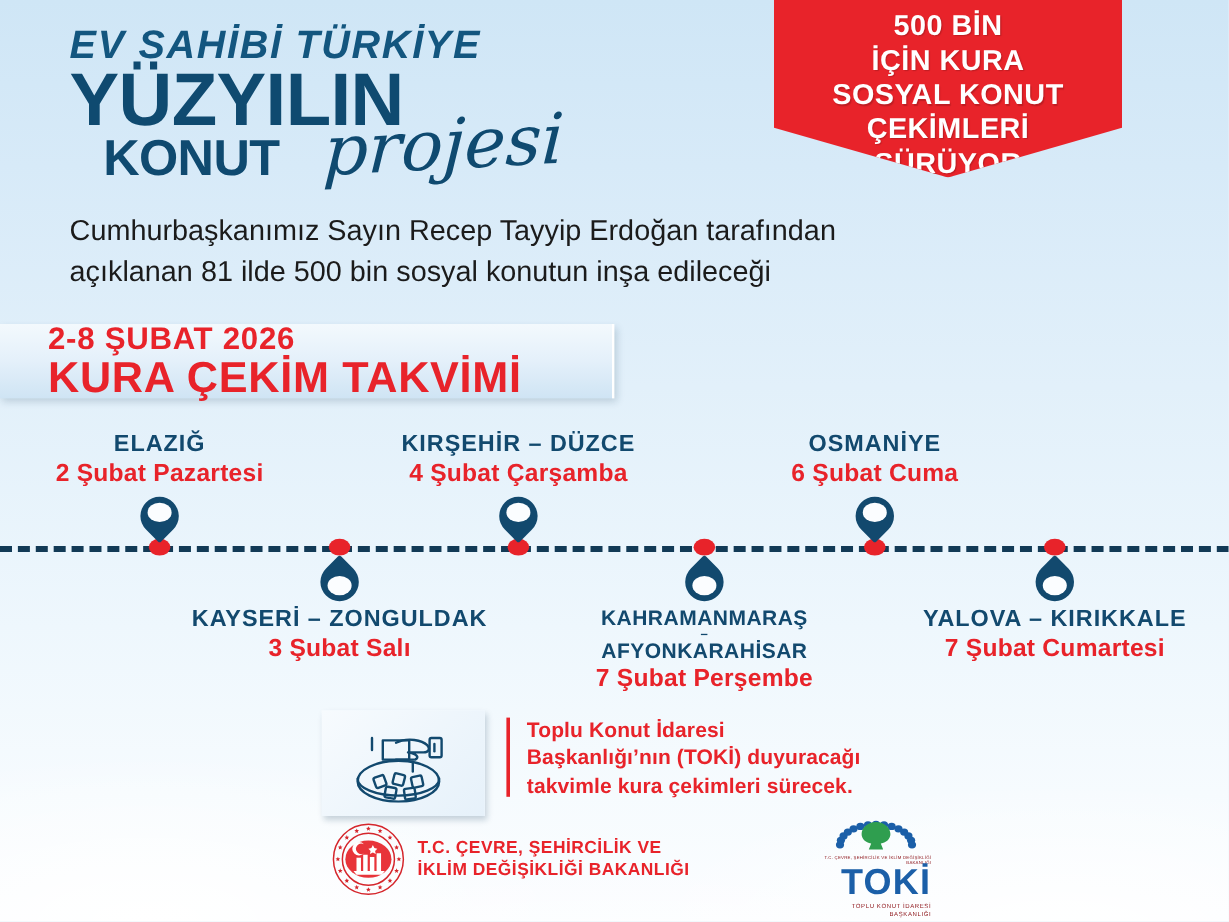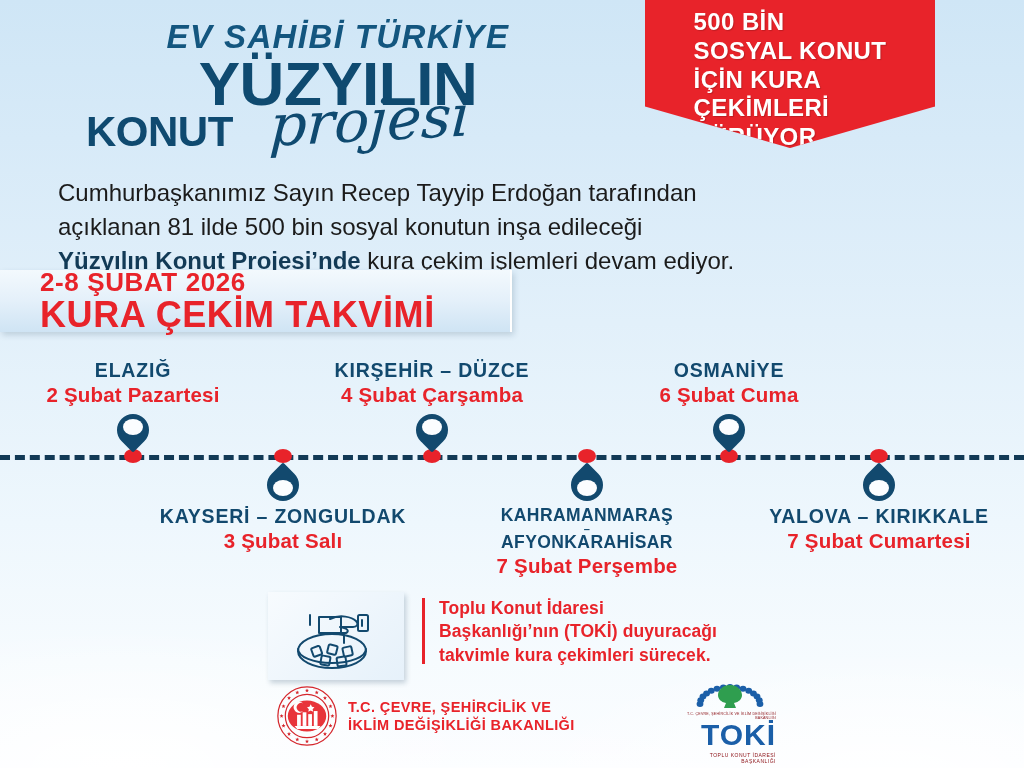--- a/index.html
+++ b/index.html
@@ -29,21 +29,21 @@
   .header-wrap {
     position: absolute;
     left: 0; top: 0;
     width: 1024px; height: 165px;
   }
 
   .title-block {
     position: absolute;
     left: 58px; top: 20px;
     width: 560px;
-    text-align: center;
+    text-align: left;
     color: #124b73;
   }
   .title-line1 {
     font-size: 33px;
     font-weight: bold;
     font-style: italic;
     letter-spacing: 1.4px;
     line-height: 1;
     color: #13567f;
     white-space: nowrap;
@@ -89,21 +89,21 @@
     width: 290px; height: 148px;
     background: #e8232a;
     clip-path: polygon(0 0, 100% 0, 100% 72%, 50% 100%, 0 72%);
     box-shadow: 3px 3px 5px rgba(0,0,0,0.18);
     display: flex;
     align-items: flex-start;
     justify-content: center;
   }
   .ribbon-inner {
     margin-top: 8px;
-    text-align: left;
+    text-align: center;
     color: #ffffff;
     font-weight: bold;
     font-size: 24px;
     line-height: 1.2;
     letter-spacing: 0.4px;
     text-shadow: 1px 1px 1px rgba(0,0,0,0.18);
   }
 
   
   .intro {
@@ -314,32 +314,31 @@
       <div class="title-line2">YÜZYILIN</div>
       <div class="title-line3">
         <span class="title-konut">KONUT</span>
         <span class="title-projesi">projesi</span>
       </div>
     </div>
 
     <div class="ribbon">
       <div class="ribbon-inner">
         <div>500 BİN</div>
+        <div>İÇİN KURA</div>
         <div>SOSYAL KONUT</div>
-        <div>İÇİN KURA</div>
         <div>ÇEKİMLERİ</div>
         <div>SÜRÜYOR</div>
       </div>
     </div>
   </div>
 
   <div class="intro">
     <div>Cumhurbaşkanımız Sayın Recep Tayyip Erdoğan tarafından</div>
     <div>açıklanan 81 ilde 500 bin sosyal konutun inşa edileceği</div>
-    <div><b>Yüzyılın Konut Projesi’nde</b><span> kura çekim işlemleri devam ediyor.</span></div>
   </div>
 
   <div class="date-banner">
     <div class="l1">2-8 ŞUBAT 2026</div>
     <div class="l2">KURA ÇEKİM TAKVİMİ</div>
   </div>
 
   <div class="timeline">
     <div class="axis"></div>
     <div id="nodes">

